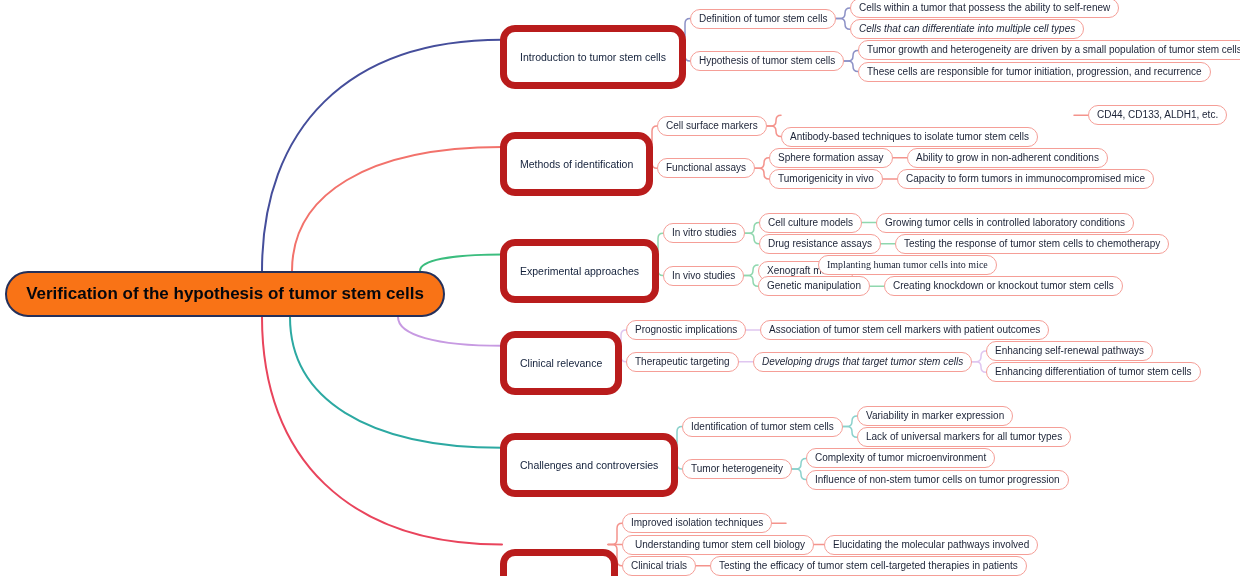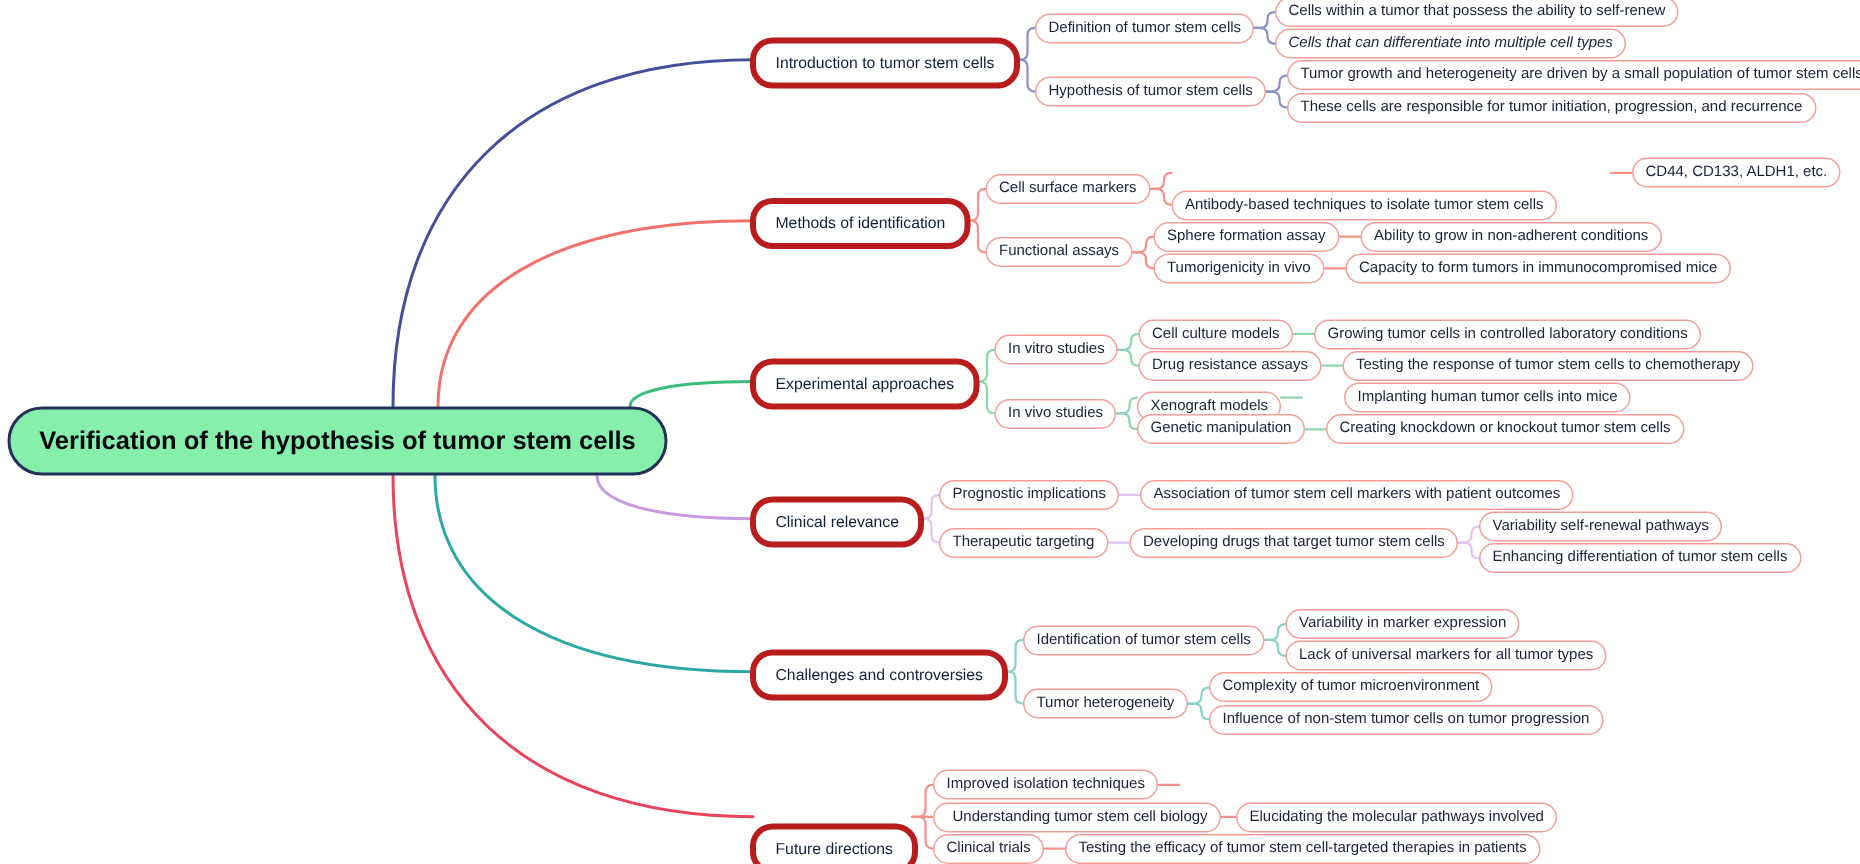--- a/index.html
+++ b/index.html
@@ -3,24 +3,24 @@
 <meta charset="utf-8">
 <style>
   html,body{margin:0;padding:0;background:#ffffff;}
   body{width:1240px;height:576px;overflow:hidden;position:relative;
        font-family:"Liberation Sans",sans-serif;}
   #stage{position:absolute;left:0;top:0;width:1240px;height:576px;}
   #connector-layer{position:absolute;left:0;top:0;}
   .node{position:absolute;white-space:nowrap;background:#ffffff;color:#1b2236;
         font:10px/18px "Liberation Sans",sans-serif;padding:0 8px;
         border:1.4px solid #f59e97;border-radius:10px;box-sizing:content-box;}
-  .lvl1{font:10.5px/26px "Liberation Sans",sans-serif;padding:0 13px;
-        border:4px solid #b91c1c;border-radius:15px;color:#13203a;}
+  .lvl1{font:10.5px/26px "Liberation Sans",sans-serif;padding:12px 13px;
+        border:7px solid #b91c1c;border-radius:15px;color:#13203a;}
   #root-node{position:absolute;left:5px;top:271px;width:440px;height:46px;
-        background:#86efac;border:2.5px solid #25305a;border-radius:23px;
+        background:#f97316;border:2.5px solid #25305a;border-radius:23px;
         display:flex;align-items:center;justify-content:center;
         font:bold 17px "Liberation Sans",sans-serif;color:#05070d;box-sizing:border-box;}
 </style>
 </head>
 <body>
 
 <div id="stage">
   <svg id="connector-layer" width="1240" height="576" viewBox="0 0 1240 576">
       <path d="M 262 271 C 262 127.656, 348.4 39.8, 502 39.8" fill="none" stroke="#454e9b" stroke-width="2" stroke-linecap="round"></path>
       <path d="M 676 39.8 L 680 39.8 Q 685 39.8 685 34.8 L 685 23.6 Q 685 18.6 690 18.6 L 690 18.6" fill="none" stroke="#8c91c6" stroke-width="1.5" stroke-linecap="round"></path>
@@ -90,29 +90,29 @@
     <div class="node" style="left: 769px; top: 168.9px;">Tumorigenicity in vivo</div>
     <div class="node" style="left: 897px; top: 168.9px;">Capacity to form tumors in immunocompromised mice</div>
     <div class="node lvl1" style="left: 500px; top: 239.4px;">Experimental approaches</div>
     <div class="node" style="left: 663px; top: 223.2px;">In vitro studies</div>
     <div class="node" style="left: 759px; top: 212.6px;">Cell culture models</div>
     <div class="node" style="left: 876px; top: 212.6px;">Growing tumor cells in controlled laboratory conditions</div>
     <div class="node" style="left: 759px; top: 233.8px;">Drug resistance assays</div>
     <div class="node" style="left: 895px; top: 233.8px;">Testing the response of tumor stem cells to chemotherapy</div>
     <div class="node" style="left: 663px; top: 265.6px;">In vivo studies</div>
     <div class="node" style="left: 758px; top: 261px;">Xenograft models</div>
-    <div class="node" style="left: 896px; top: 255px;">Implanting human tumor cells into mice</div>
+    <div class="node" style="left: 818px; top: 255px; font-family: Liberation Serif, serif;">Implanting human tumor cells into mice</div>
     <div class="node" style="left: 758px; top: 276.2px;">Genetic manipulation</div>
     <div class="node" style="left: 884px; top: 276.2px;">Creating knockdown or knockout tumor stem cells</div>
     <div class="node lvl1" style="left: 500px; top: 330.8px;">Clinical relevance</div>
     <div class="node" style="left: 626px; top: 319.9px;">Prognostic implications</div>
     <div class="node" style="left: 760px; top: 319.9px;">Association of tumor stem cell markers with patient outcomes</div>
     <div class="node" style="left: 626px; top: 351.7px;">Therapeutic targeting</div>
-    <div class="node" style="left: 753px; top: 351.7px;">Developing drugs that target tumor stem cells</div>
-    <div class="node" style="left: 986px; top: 341.1px;">Variability self-renewal pathways</div>
+    <div class="node" style="left: 753px; top: 351.7px; font-style: italic;">Developing drugs that target tumor stem cells</div>
+    <div class="node" style="left: 986px; top: 341.1px;">Enhancing self-renewal pathways</div>
     <div class="node" style="left: 986px; top: 362.3px;">Enhancing differentiation of tumor stem cells</div>
     <div class="node lvl1" style="left: 500px; top: 432.8px;">Challenges and controversies</div>
     <div class="node" style="left: 682px; top: 416.6px;">Identification of tumor stem cells</div>
     <div class="node" style="left: 857px; top: 406px;">Variability in marker expression</div>
     <div class="node" style="left: 857px; top: 427.2px;">Lack of universal markers for all tumor types</div>
     <div class="node" style="left: 682px; top: 459px;">Tumor heterogeneity</div>
     <div class="node" style="left: 806px; top: 448.4px;">Complexity of tumor microenvironment</div>
     <div class="node" style="left: 806px; top: 469.6px;">Influence of non-stem tumor cells on tumor progression</div>
     <div class="node lvl1" style="left: 500px; top: 529.5px; margin-top: 19px;">Future directions</div>
     <div class="node" style="left: 622px; top: 513.3px;">Improved isolation techniques</div>

